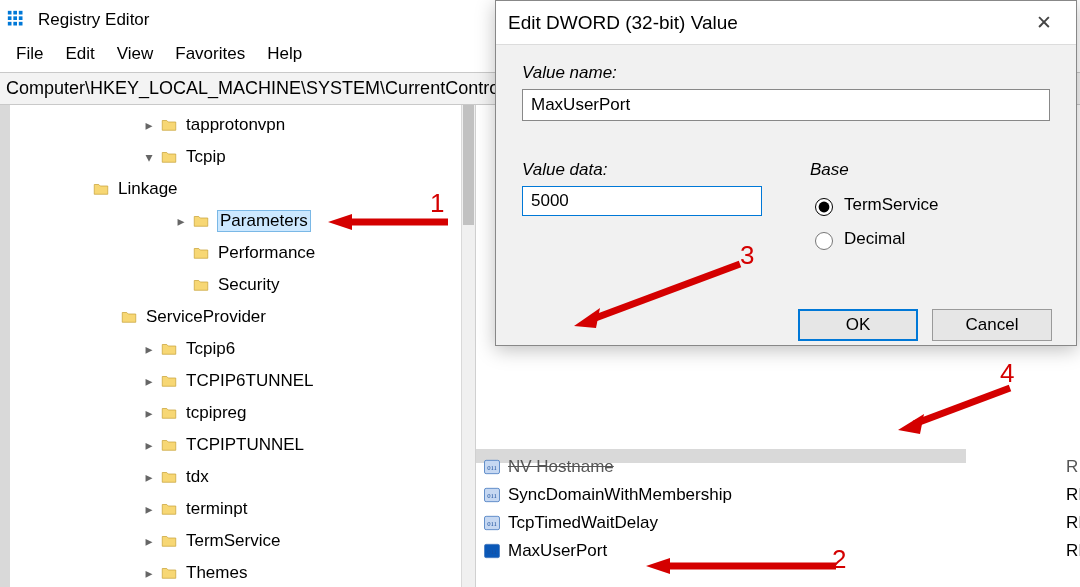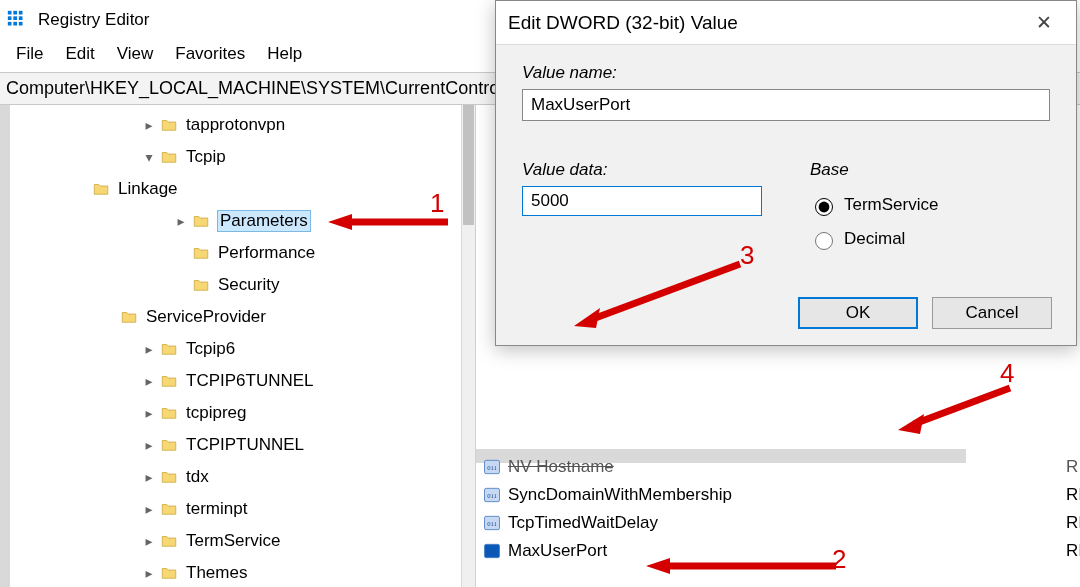--- a/index.html
+++ b/index.html
@@ -194,21 +194,21 @@
     display: flex; align-items: center;
     height: 34px;
     gap: 8px;
   }
   .radio-line input[type=radio] {
     width: 18px; height: 18px;
     accent-color: #000;
   }
   .dlg-buttons {
     position: absolute;
-    right: 24px; bottom: 16px;
+    right: 24px; bottom: 4px;
     display: flex; gap: 14px;
   }
   .btn {
     width: 120px; height: 32px;
     font: inherit;
     background: #e6e6e6;
     border: 1px solid #9a9a9a;
   }
   .btn.default {
     border: 2px solid #0078d7;

